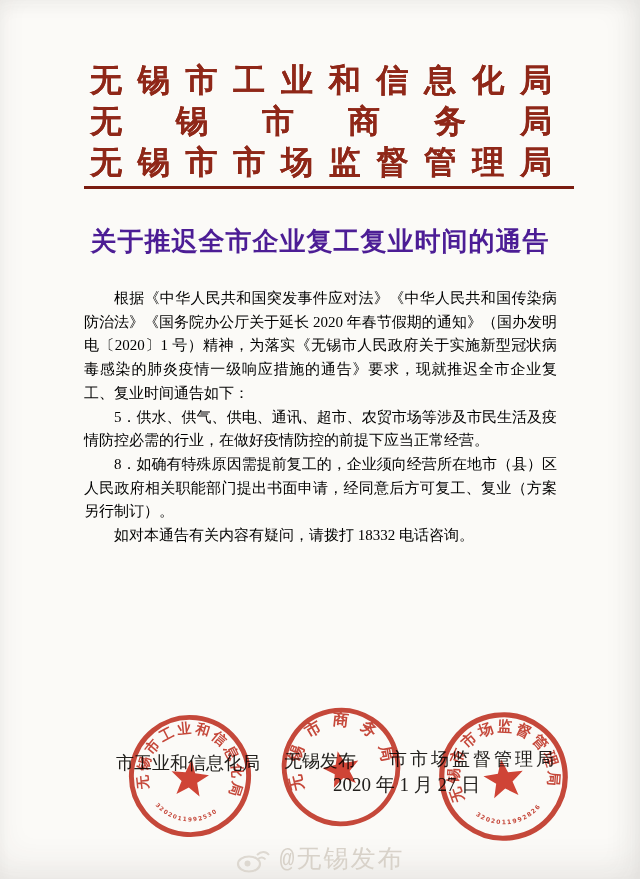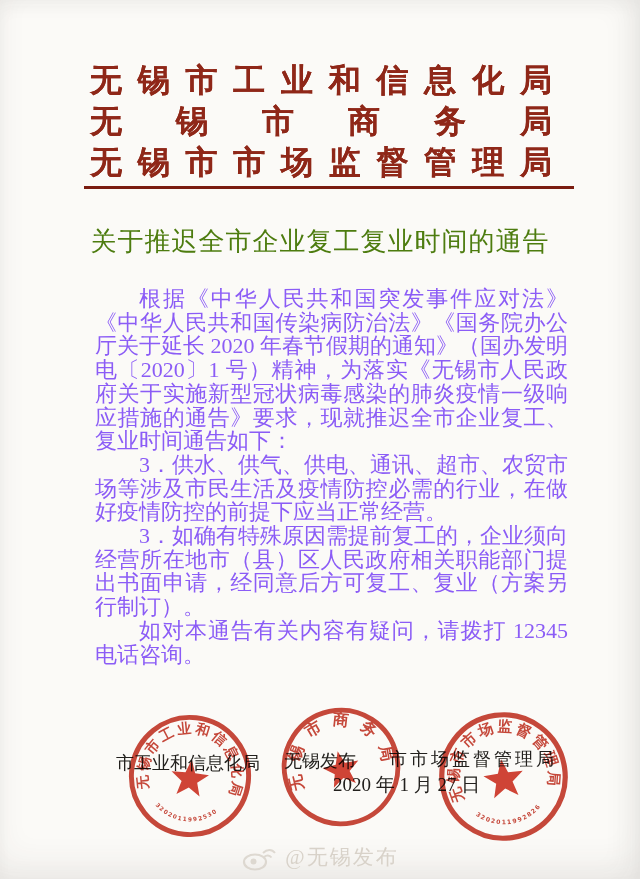--- a/index.html
+++ b/index.html
@@ -40,30 +40,30 @@
     text-shadow:0 0 .4px var(--header_red);
   }
   .red-rule{
     position:absolute;top:186px;left:84px;width:490px;height:3px;
     background:var(--rule_red);
   }
   
   .notice-title{
     position:absolute;top:224px;left:0;width:640px;margin:0;
     text-align:center;
-    font-size:26px;font-weight:400;
+    font-size:26px;font-weight:700;
     letter-spacing:1px;
-    color:#4d7c0f;
+    color:#4c1d95;
   }
   
   .notice-body{
-    position:absolute;top:287px;left:95px;width:473px;
-    font-size:22px;line-height:23.7px;
+    position:absolute;top:287px;left:84px;width:473px;
+    font-size:15px;line-height:23.7px;
     text-align:justify;
-    color:#8b5cf6;
+    color:#000000;
   }
   .notice-body p{margin:0;text-indent:2em;}
   
   .signature-agency{
     position:absolute;
     font-size:18px;line-height:22px;color:#22201d;
     white-space:nowrap;z-index:1;
   }
   .agency-0{top:752px;left:116px;}
   .agency-1{top:750px;left:284px;}
@@ -87,22 +87,22 @@
   .ring-6{font-size:20px;letter-spacing:13px;}
   .serial-text{fill:var(--seal_red);font-family:"DejaVu Sans","Liberation Sans",sans-serif;font-weight:700;font-size:7px;letter-spacing:1.6px;}
   
   .watermark{
     position:absolute;top:842px;left:0;width:640px;
     display:flex;justify-content:center;align-items:center;gap:6px;
     color:var(--watermark_gray);
     z-index:0;
   }
   .watermark-text{
-    font-size:21px;letter-spacing:2px;
-    font-family:Liberation Serif, serif;
+    font-size:25px;letter-spacing:2px;
+    font-family:Liberation Mono, monospace;
     filter:blur(.3px);
   }
   .weibo-icon{opacity:.8;filter:blur(.3px);}
 </style>
 </head>
 <body>
 
 <div class="page">
 
   <div class="letterhead">
@@ -138,23 +138,23 @@
         <span>理</span>
         <span>局</span>
       </div>
   </div>
   <div class="red-rule"></div>
 
   <h1 class="notice-title">关于推迟全市企业复工复业时间的通告</h1>
 
   <main class="notice-body">
     <p>根据《中华人民共和国突发事件应对法》《中华人民共和国传染病防治法》《国务院办公厅关于延长 2020 年春节假期的通知》（国办发明电〔2020〕1 号）精神，为落实《无锡市人民政府关于实施新型冠状病毒感染的肺炎疫情一级响应措施的通告》要求，现就推迟全市企业复工、复业时间通告如下：</p>
-    <p>3．供水、供气、供电、通讯、超市、农贸市场等涉及市民生活及疫情防控必需的行业，在做好疫情防控的前提下应当正常经营。</p>
-    <p>3．如确有特殊原因需提前复工的，企业须向经营所在地市（县）区人民政府相关职能部门提出书面申请，经同意后方可复工、复业（方案另行制订）。</p>
-    <p>如对本通告有关内容有疑问，请拨打 12345 电话咨询。</p>
+    <p>5．供水、供气、供电、通讯、超市、农贸市场等涉及市民生活及疫情防控必需的行业，在做好疫情防控的前提下应当正常经营。</p>
+    <p>8．如确有特殊原因需提前复工的，企业须向经营所在地市（县）区人民政府相关职能部门提出书面申请，经同意后方可复工、复业（方案另行制订）。</p>
+    <p>如对本通告有关内容有疑问，请拨打 18332 电话咨询。</p>
   </main>
 
   <span class="signature-agency agency-0">市工业和信息化局</span>
   <span class="signature-agency agency-1">无锡发布</span>
   <span class="signature-agency agency-2">市市场监督管理局</span>
   <span class="signature-date">2020 年 1 月 27 日</span>
 
   <svg class="seal seal-1" viewBox="0 0 160 160" aria-hidden="true">
     <defs>
       <path id="arc-top-1" d="M 32.9,102 A 52 52 0 1 1 127.1,102" fill="none"></path>

